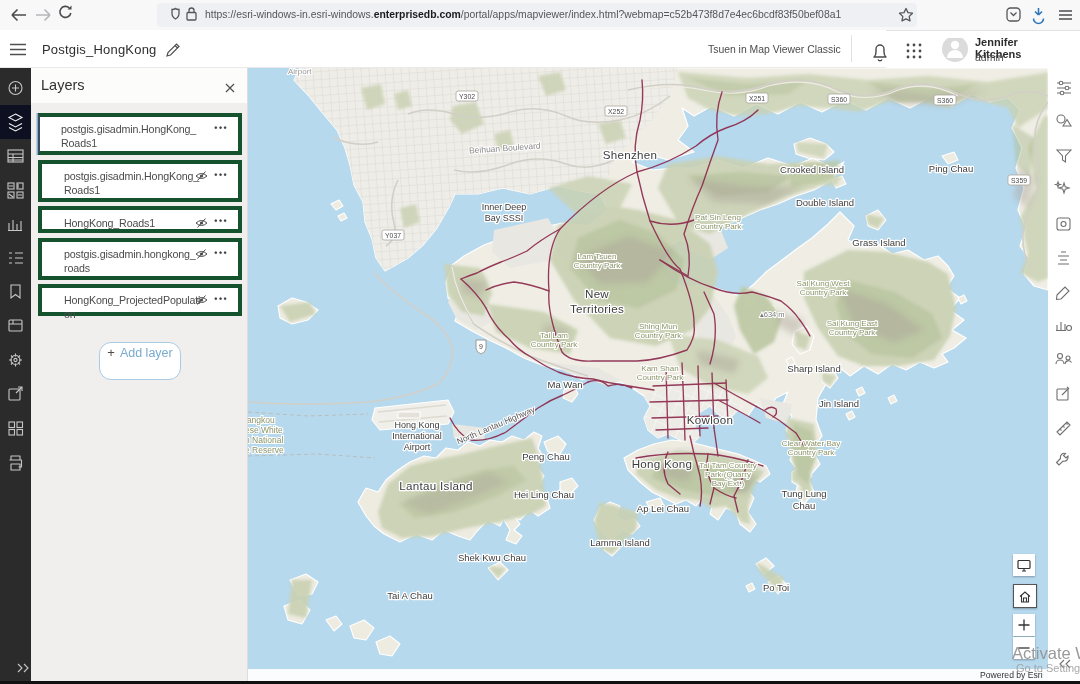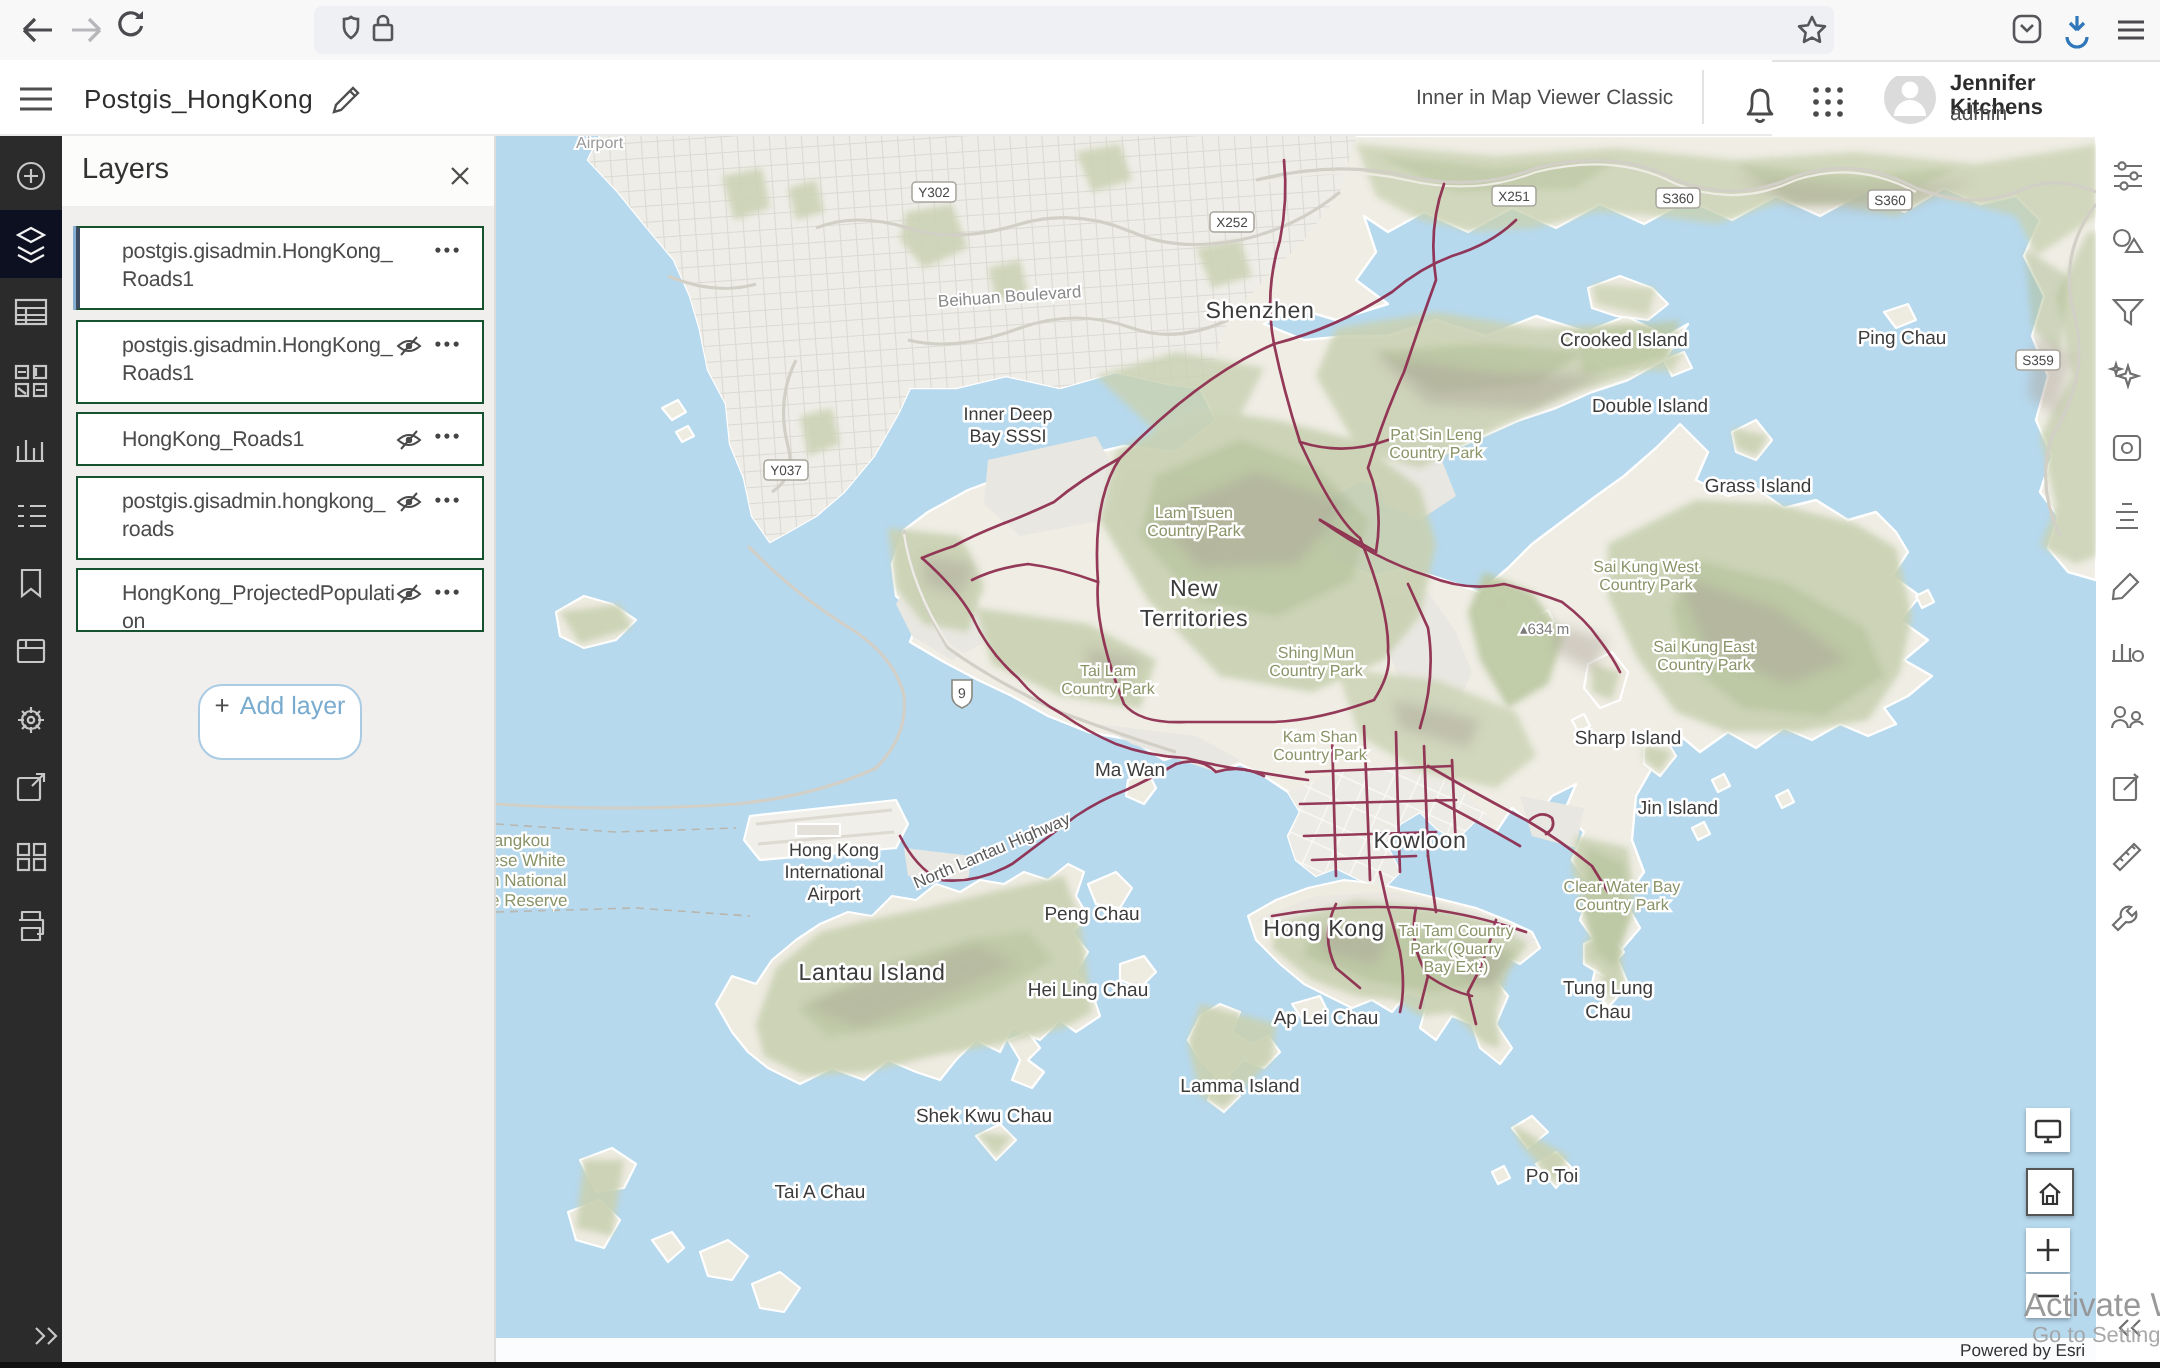--- a/index.html
+++ b/index.html
@@ -18,21 +18,21 @@
   #hdrdiv{left:851px;top:5px;width:1px;height:27px;background:#e2e2e2;}
   #uname{left:975px;top:6px;font-size:11px;font-weight:bold;color:#2c2c2c;}
   #urole{left:975px;top:21px;font-size:10.5px;color:#4f4f4f;}
   
   #lrail{left:0;top:68px;width:31px;height:613px;background:#2b2b2b;}
   #lrail svg{display:block;}
   
   #panel{left:31px;top:68px;width:217px;height:613px;background:#f0efed;border-right:1px solid #dedddb;box-sizing:border-box;padding-left:20px;}
   #panelhdr{left:0;top:0;width:216px;height:35px;background:#fcfcfb;}
   #paneltitle{left:10px;top:9px;font-size:14.5px;color:#323232;}
-  .card{position:absolute;left:7px;width:204px;background:#fff;border:1px solid #14532d;box-sizing:border-box;}
+  .card{position:absolute;left:7px;width:204px;background:#fff;border:4px solid #14532d;box-sizing:border-box;}
   .cardtxt{position:absolute;left:22px;top:5px;font-size:10.7px;letter-spacing:-.15px;line-height:14px;color:#4b4b4b;white-space:nowrap;}
   .dots{position:absolute;right:10px;font-size:9px;letter-spacing:1.4px;color:#444;font-weight:bold;}
   .eyeic{position:absolute;right:30px;}
   #addlayer{left:68px;top:274px;width:82px;height:38px;border:1.5px solid #a9cbe4;border-radius:12px;background:#fff;box-sizing:border-box;
             font-size:12.5px;color:#79abce;text-align:center;line-height:19px;}
   #addlayer span{color:#4c4c4c;font-size:13px;margin-right:5px;font-weight:400;}
   
   #map{left:248px;top:68px;width:800px;height:613px;background:#b7d9ee;overflow:hidden;}
   
   #rrail{left:1048px;top:68px;width:32px;height:613px;background:#fff;}
@@ -69,32 +69,33 @@
     <path d="M906 8.5 l2 4.1 4.5.6 -3.3 3.2 .8 4.5 -4-2.1 -4 2.1 .8-4.5 -3.3-3.2 4.5-.6 z" stroke="#55565a" stroke-width="1.3" fill="none" stroke-linejoin="round"></path>
 
     <rect x="1007" y="8" width="13" height="13" rx="3.5" fill="none" stroke="#55565a" stroke-width="1.3"></rect>
     <path d="M1010.5 12.5 l3 3 3-3" stroke="#55565a" stroke-width="1.3" fill="none"></path>
 
     <path d="M1038.5 8 v7 m0 0 l-3.5-3.5 m3.5 3.5 l3.5-3.5" stroke="#2f77b8" stroke-width="1.6" fill="none"></path>
     <path d="M1033.5 18.5 a5 5 0 0 0 10 0" stroke="#2f77b8" stroke-width="1.6" fill="none"></path>
 
     <path d="M1059 11h13 M1059 15h13 M1059 19h13" stroke="#4b4b4f" stroke-width="1.6"></path>
   </svg>
+  <div id="urltxt" class="abs">https://esri-windows-in.esri-windows.<b>enterprisedb.com</b>/portal/apps/mapviewer/index.html?webmap=c52b473f8d7e4ec6bcdf83f50bef08a1</div>
 </div>
 
 <div id="apphdr" class="abs">
   <svg class="abs" style="left:10px;top:11px" width="180" height="18">
     <path d="M0 3.5h16 M0 8.5h16 M0 13.5h16" stroke="#4f4f4f" stroke-width="1.4"></path>
 
     <g transform="translate(155,1)">
       <path d="M2 14 l1-3.5 8.5-8.5 2.5 2.5 -8.5 8.5 z M10 3.5 l2.5 2.5" stroke="#4f4f4f" stroke-width="1.2" fill="none"></path>
     </g>
   </svg>
   <div id="apptitle" class="abs">Postgis_HongKong</div>
-  <div id="openclassic" class="abs">Inner in Map Viewer Classic</div>
+  <div id="openclassic" class="abs">Tsuen in Map Viewer Classic</div>
   <div id="hdrdiv" class="abs"></div>
   <svg class="abs" style="left:864px;top:8px" width="110" height="26">
 
     <path d="M10 19 h12 c0 0 -2-1.5 -2-5 v-3 a4 4 0 0 0 -8 0 v3 c0 3.5 -2 5 -2 5 z" stroke="#4a4a4a" stroke-width="1.4" fill="none" stroke-linejoin="round"></path>
     <path d="M14 21.5 a2.2 2.2 0 0 0 4 0" stroke="#4a4a4a" stroke-width="1.4" fill="none"></path>
 
     <g fill="#4a4a4a">
       <circle cx="44" cy="7" r="1.4"></circle>
         <circle cx="50" cy="7" r="1.4"></circle>
         <circle cx="56" cy="7" r="1.4"></circle>

